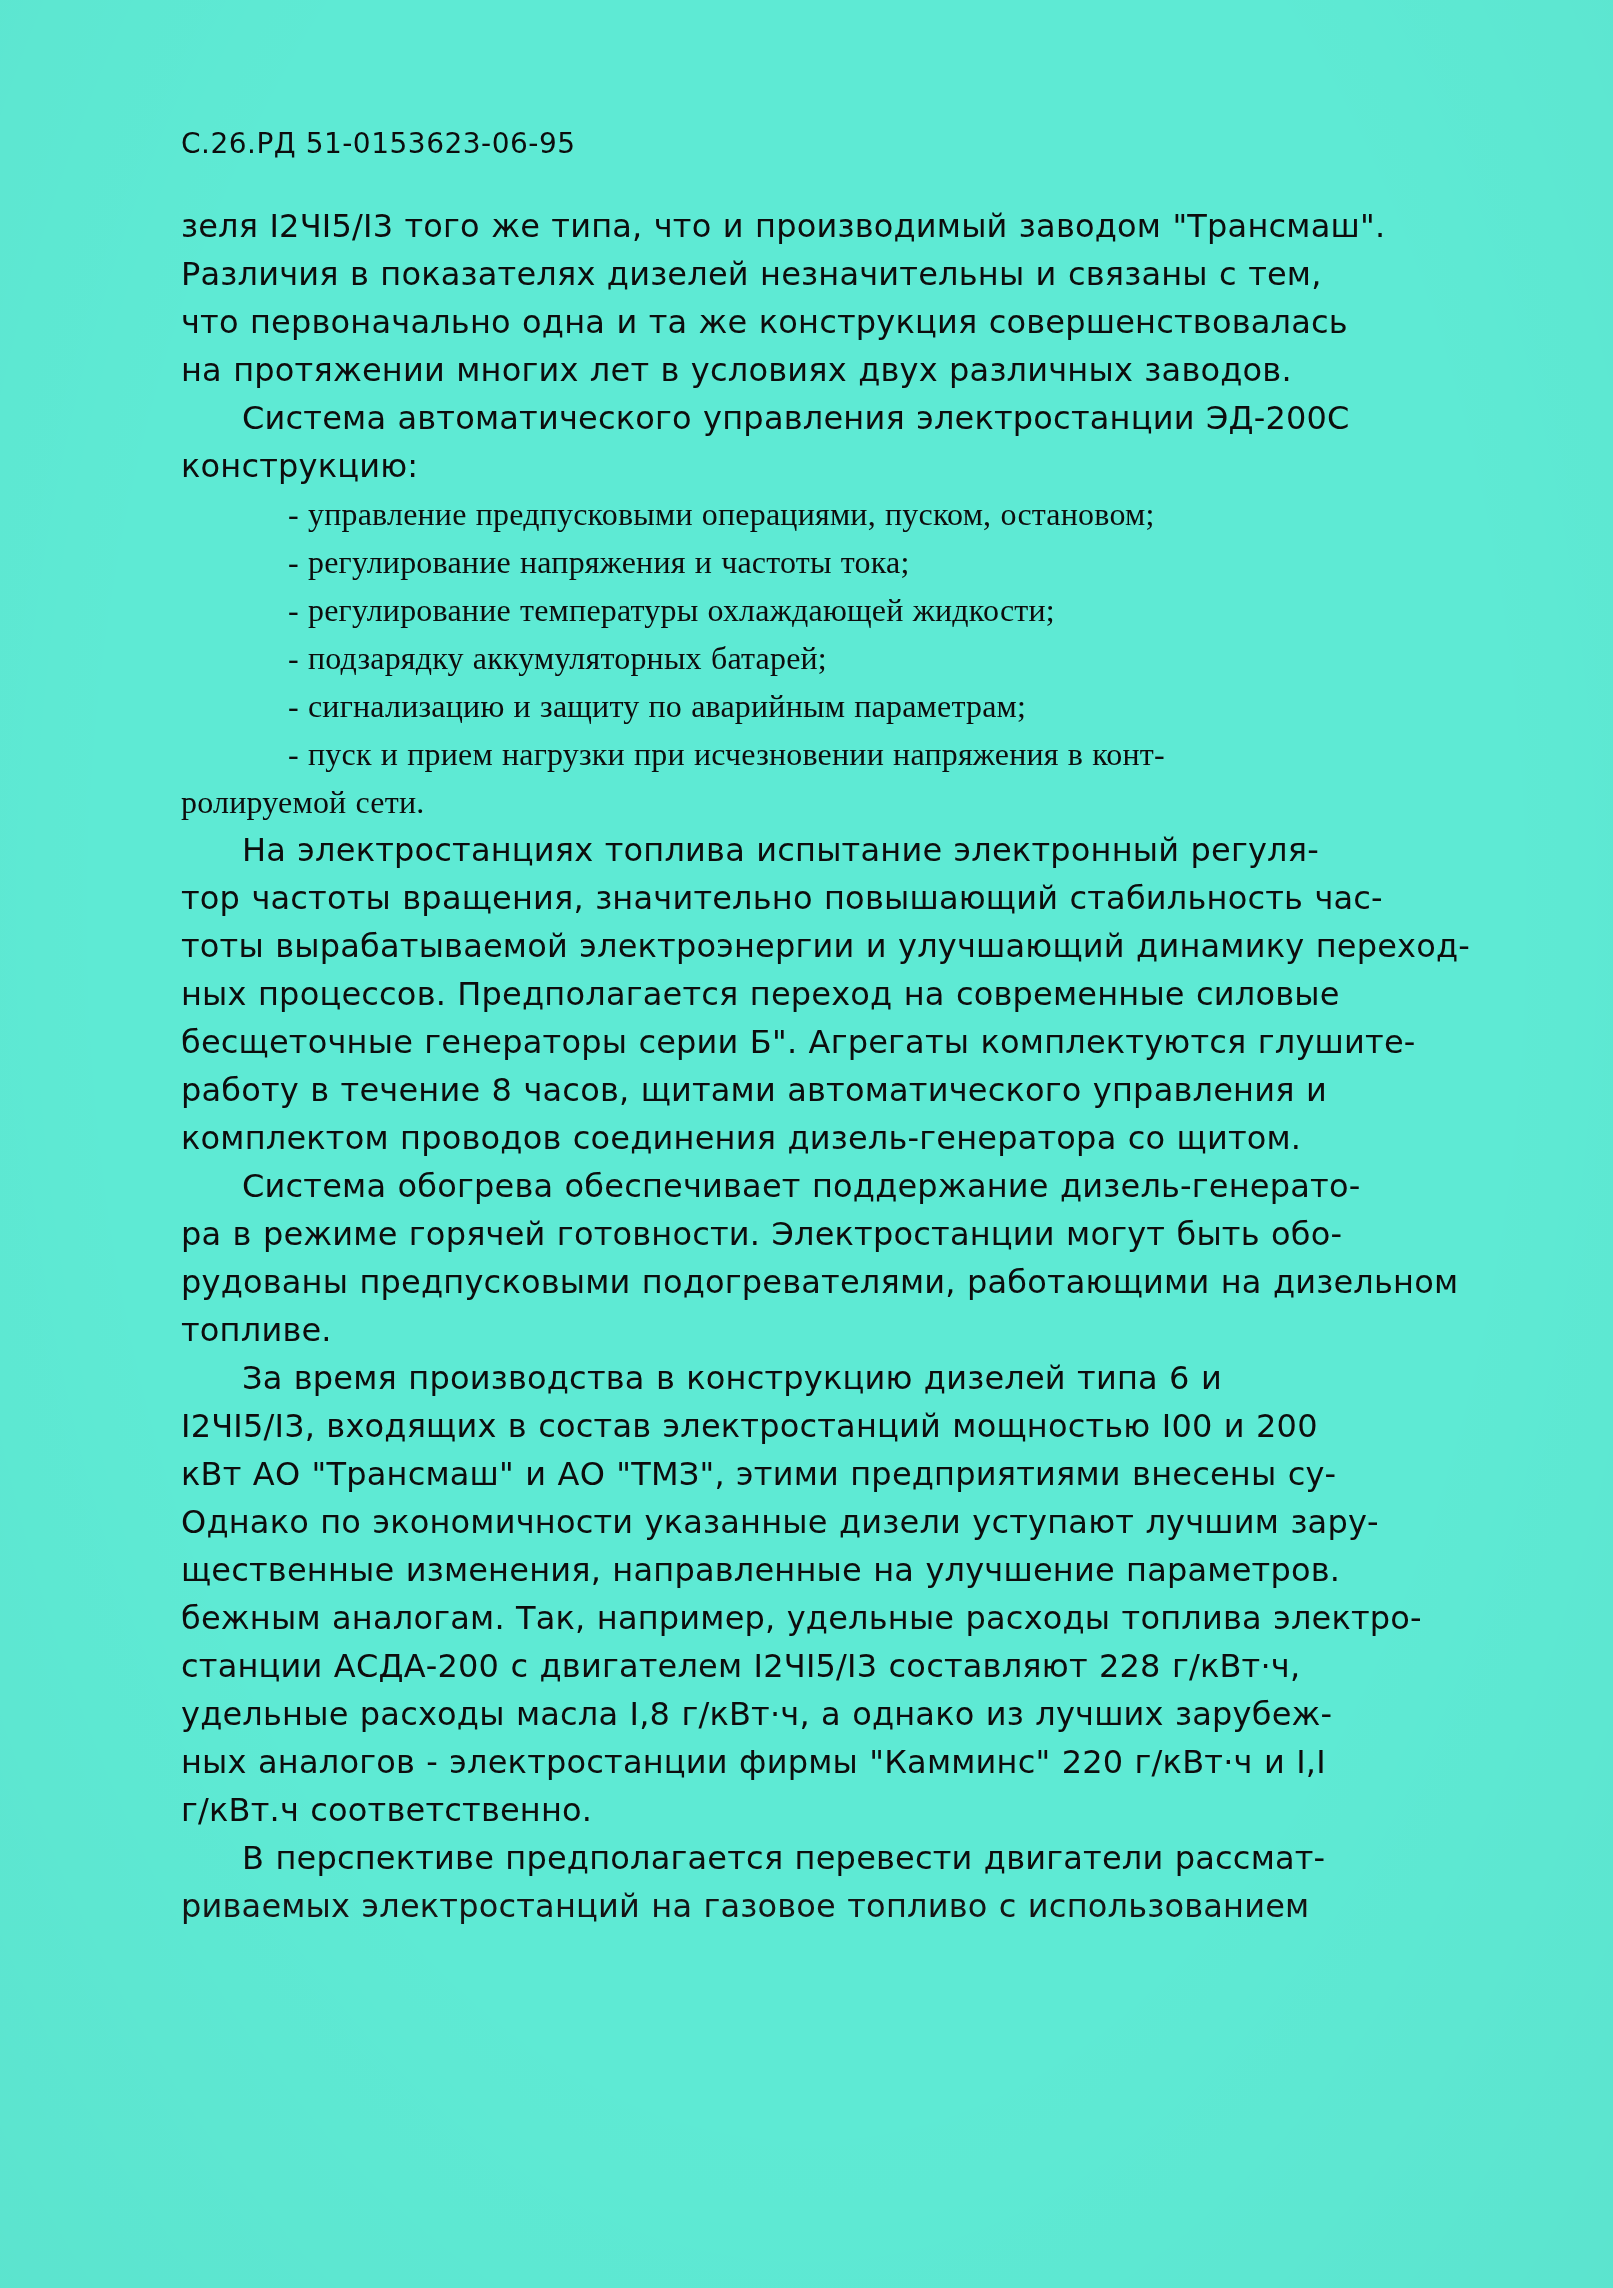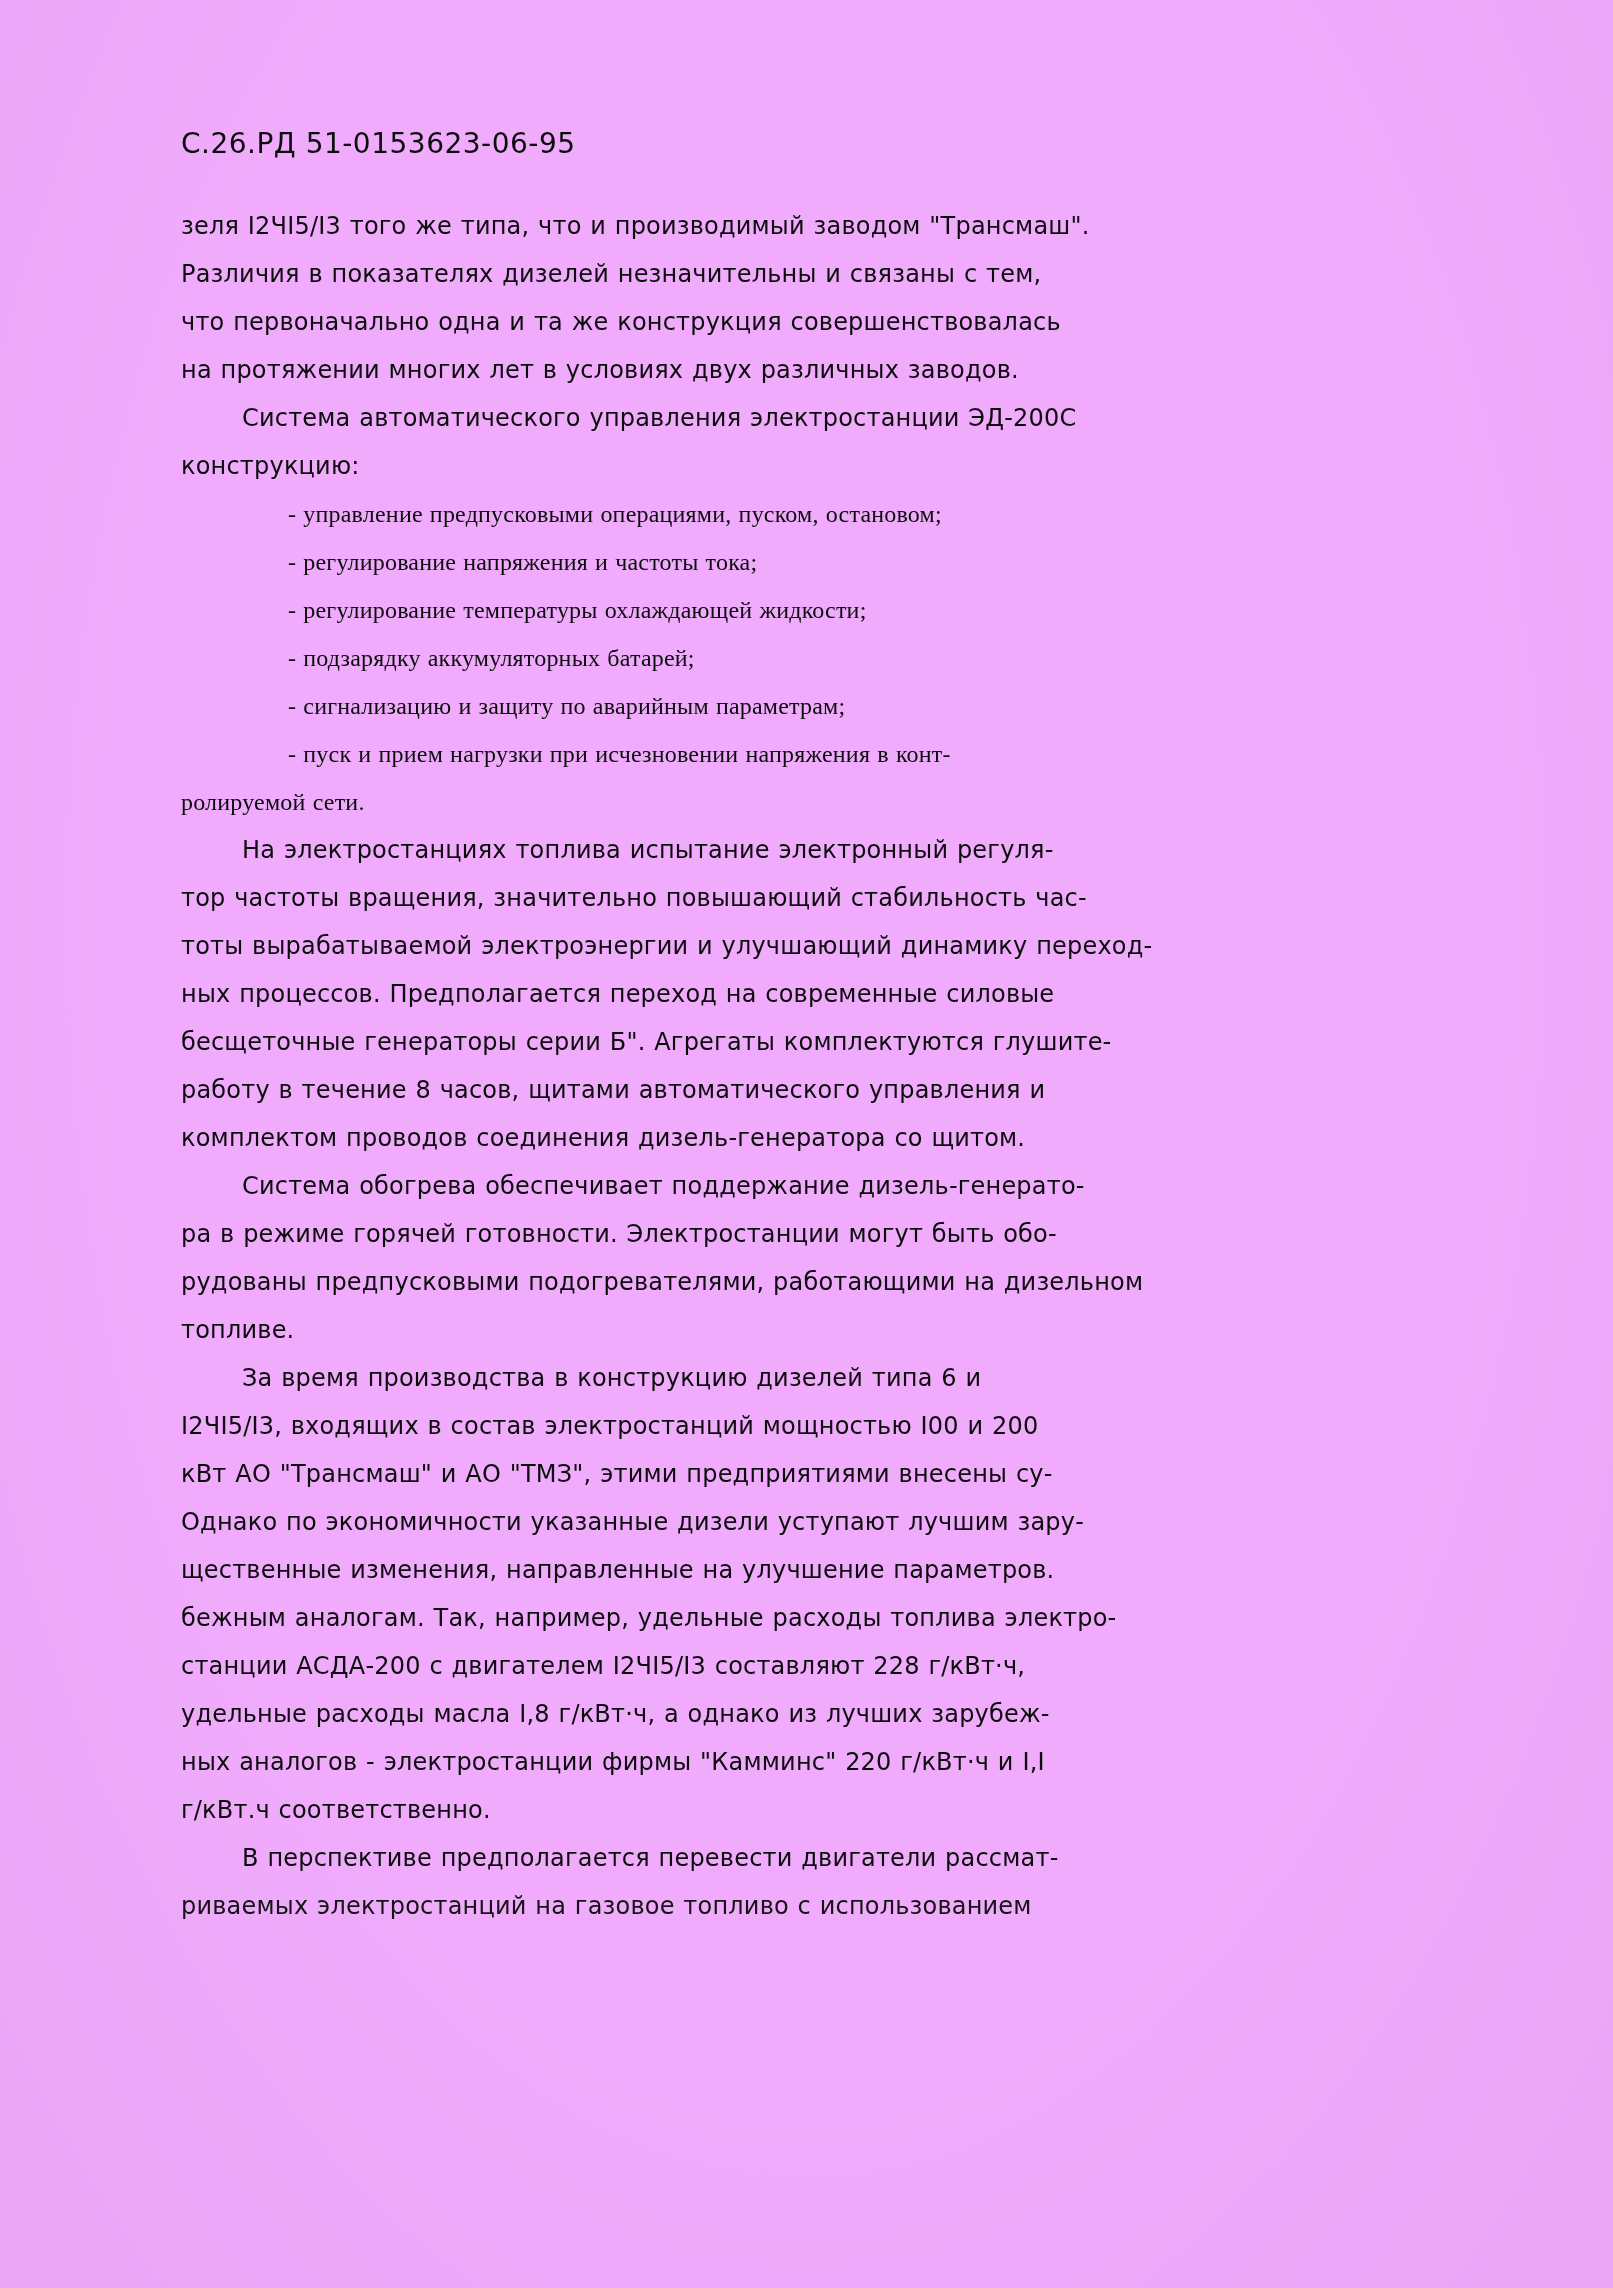--- a/index.html
+++ b/index.html
@@ -13,21 +13,21 @@
     height: 2289px;
     font-family: "DejaVu Sans", sans-serif;
     color: #0d0d0d;
     -webkit-font-smoothing: none;
   }
 
   .page {
     position: relative;
     width: 1613px;
     height: 2289px;
-    background: #f0abfc;
+    background: #5eead4;
     overflow: hidden;
   }
 
   
   .paper-tone {
     position: absolute;
     inset: 0;
     background:
       radial-gradient(ellipse at 50% 40%, rgba(255,255,255,0.0) 60%, rgba(0,0,0,0.028) 100%);
     pointer-events: none;
@@ -41,21 +41,21 @@
   }
 
   .header-line {
     font-size: 28px;
     letter-spacing: 0.5px;
     margin-bottom: 42px;
     white-space: pre;
   }
 
   .body-text {
-    font-size: 24px;
+    font-size: 32px;
     line-height: 48px;
     letter-spacing: 0.2px;
     word-spacing: 0.9px;
   }
 
   .para {
     margin: 0 0 0 0;
     text-align: left;
   }
 

